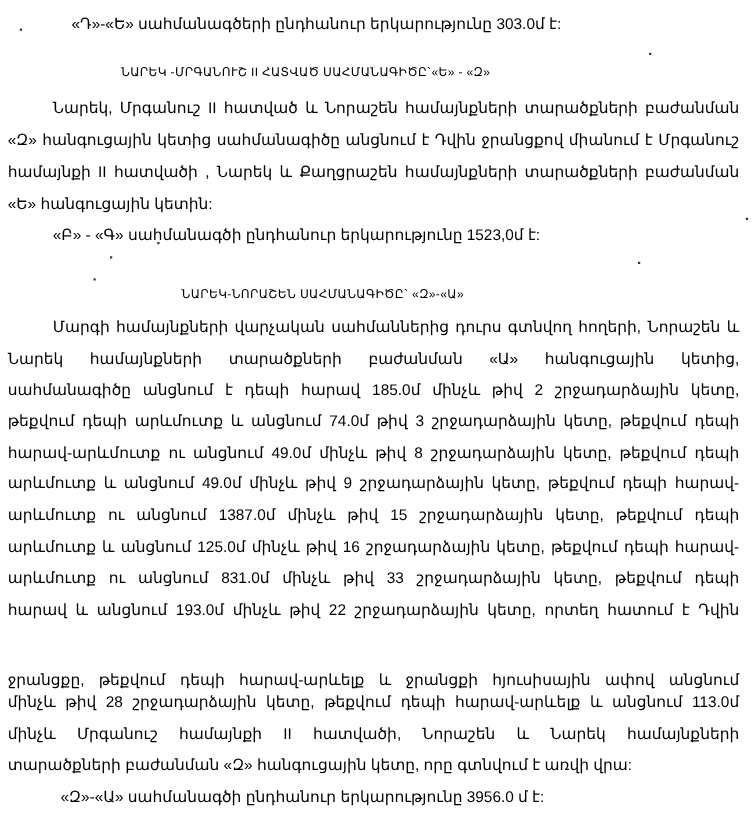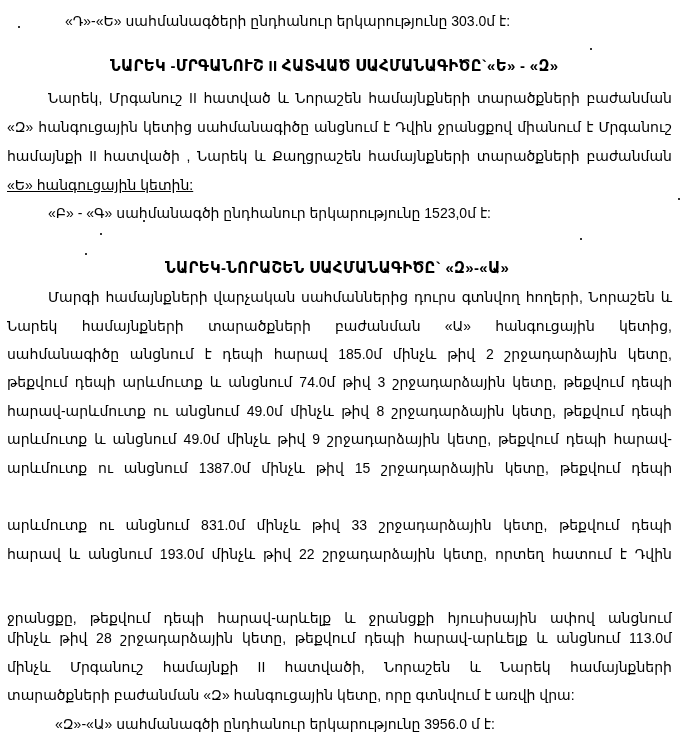--- a/index.html
+++ b/index.html
@@ -7,48 +7,49 @@
     width: 684px; height: 749px; position: relative; overflow: hidden;
     font-family: "Liberation Sans", "DejaVu Sans", sans-serif;
     color: #000000;
   }
   .page { position: absolute; left: 0; top: 0; width: 684px; height: 749px; }
   .line {
     position: absolute; left: 0; width: 684px;
     font-size: 14px; line-height: 20px; white-space: nowrap;
   }
   .j { left: 7px; width: 665px; text-align: justify; text-align-last: justify; white-space: normal; }
-  .heading { font-weight: bold; font-size: 15px; letter-spacing: 0.3px; }
+  .heading { font-weight: normal; font-size: 11px; letter-spacing: 0.3px; }
   .speck { position: absolute; width: 2px; height: 2px; background: #333; }
 </style>
 </head>
 <body>
 
 <div class="page">
 
   <div class="line" style="top:11px; left:65px; width:auto;">«Դ»-«Ե» սահմանագծերի  ընդհանուր երկարությունը  303.0մ է:</div>
 
   <div class="line heading" style="top:56px; left:110px; width:auto;">ՆԱՐԵԿ -ՄՐԳԱՆՈՒՇ  II ՀԱՏՎԱԾ ՍԱՀՄԱՆԱԳԻԾԸ`«Ե» - «Զ»</div>
 
   <div class="line j" style="top:88px; left:48px; width:624px;">Նարեկ, Մրգանուշ II հատված և Նորաշեն  համայնքների տարածքների բաժանման</div>
   <div class="line j" style="top:117px;">«Զ» հանգուցային կետից սահմանագիծը անցնում է Դվին ջրանցքով միանում է Մրգանուշ</div>
   <div class="line j" style="top:146px;">համայնքի II հատվածի , Նարեկ և Քաղցրաշեն համայնքների տարածքների բաժանման</div>
-  <div class="line" style="top:175px; left:7px; width:auto;text-decoration:underline;">«Ե» հանգուցային կետին:</div>
+  <div class="line" style="top:175px; left:7px; width:auto;">«Ե» հանգուցային կետին:</div>
 
   <div class="line" style="top:203px; left:48px; width:auto;">«Բ» - «Գ» սահմանագծի ընդհանուր երկարությունը 1523,0մ է:</div>
 
   <div class="line heading" style="top:258px; left:165px; width:auto;">ՆԱՐԵԿ-ՆՈՐԱՇԵՆ  ՍԱՀՄԱՆԱԳԻԾԸ`   «Զ»-«Ա»</div>
 
   <div class="line j" style="top:287px; left:48px; width:624px;">Մարգի համայնքների վարչական սահմաններից  դուրս գտնվող հողերի, Նորաշեն և</div>
   <div class="line j" style="top:316px;">Նարեկ համայնքների տարածքների բաժանման «Ա» հանգուցային կետից,</div>
   <div class="line j" style="top:344px;">սահմանագիծը անցնում է դեպի հարավ 185.0մ մինչև թիվ 2 շրջադարձային կետը,</div>
   <div class="line j" style="top:372px;">թեքվում դեպի արևմուտք և անցնում 74.0մ թիվ 3 շրջադարձային կետը, թեքվում դեպի</div>
   <div class="line j" style="top:401px;">հարավ-արևմուտք ու անցնում 49.0մ մինչև թիվ 8 շրջադարձային կետը, թեքվում դեպի</div>
   <div class="line j" style="top:429px;">արևմուտք և անցնում 49.0մ մինչև թիվ 9 շրջադարձային կետը, թեքվում դեպի հարավ-</div>
   <div class="line j" style="top:458px;">արևմուտք ու անցնում 1387.0մ մինչև թիվ 15 շրջադարձային կետը, թեքվում դեպի</div>
+  <div class="line j" style="top:487px;">արևմուտք և անցնում 125.0մ մինչև թիվ 16 շրջադարձային կետը, թեքվում դեպի հարավ-</div>
   <div class="line j" style="top:515px;">արևմուտք ու անցնում 831.0մ մինչև թիվ 33 շրջադարձային կետը,  թեքվում դեպի</div>
   <div class="line j" style="top:544px;">հարավ և անցնում 193.0մ մինչև թիվ 22 շրջադարձային կետը, որտեղ հատում է Դվին</div>
   <div class="line j" style="top:572px;margin-top:36px;">ջրանցքը, թեքվում դեպի հարավ-արևելք և ջրանցքի հյուսիսային  ափով անցնում</div>
   <div class="line j" style="top:628px;">մինչև թիվ 28 շրջադարձային կետը, թեքվում դեպի հարավ-արևելք և անցնում 113.0մ</div>
   <div class="line j" style="top:657px;">մինչև  Մրգանուշ համայնքի II հատվածի, Նորաշեն և  Նարեկ համայնքների</div>
   <div class="line" style="top:685px; left:7px; width:auto;">տարածքների բաժանման «Զ» հանգուցային կետը, որը գտնվում է առվի վրա:</div>
 
   <div class="line" style="top:714px; left:55px; width:auto;">«Զ»-«Ա» սահմանագծի  ընդհանուր  երկարությունը  3956.0 մ  է:</div>
 
   <div class="speck" style="left:18px; top:26px;"></div>

